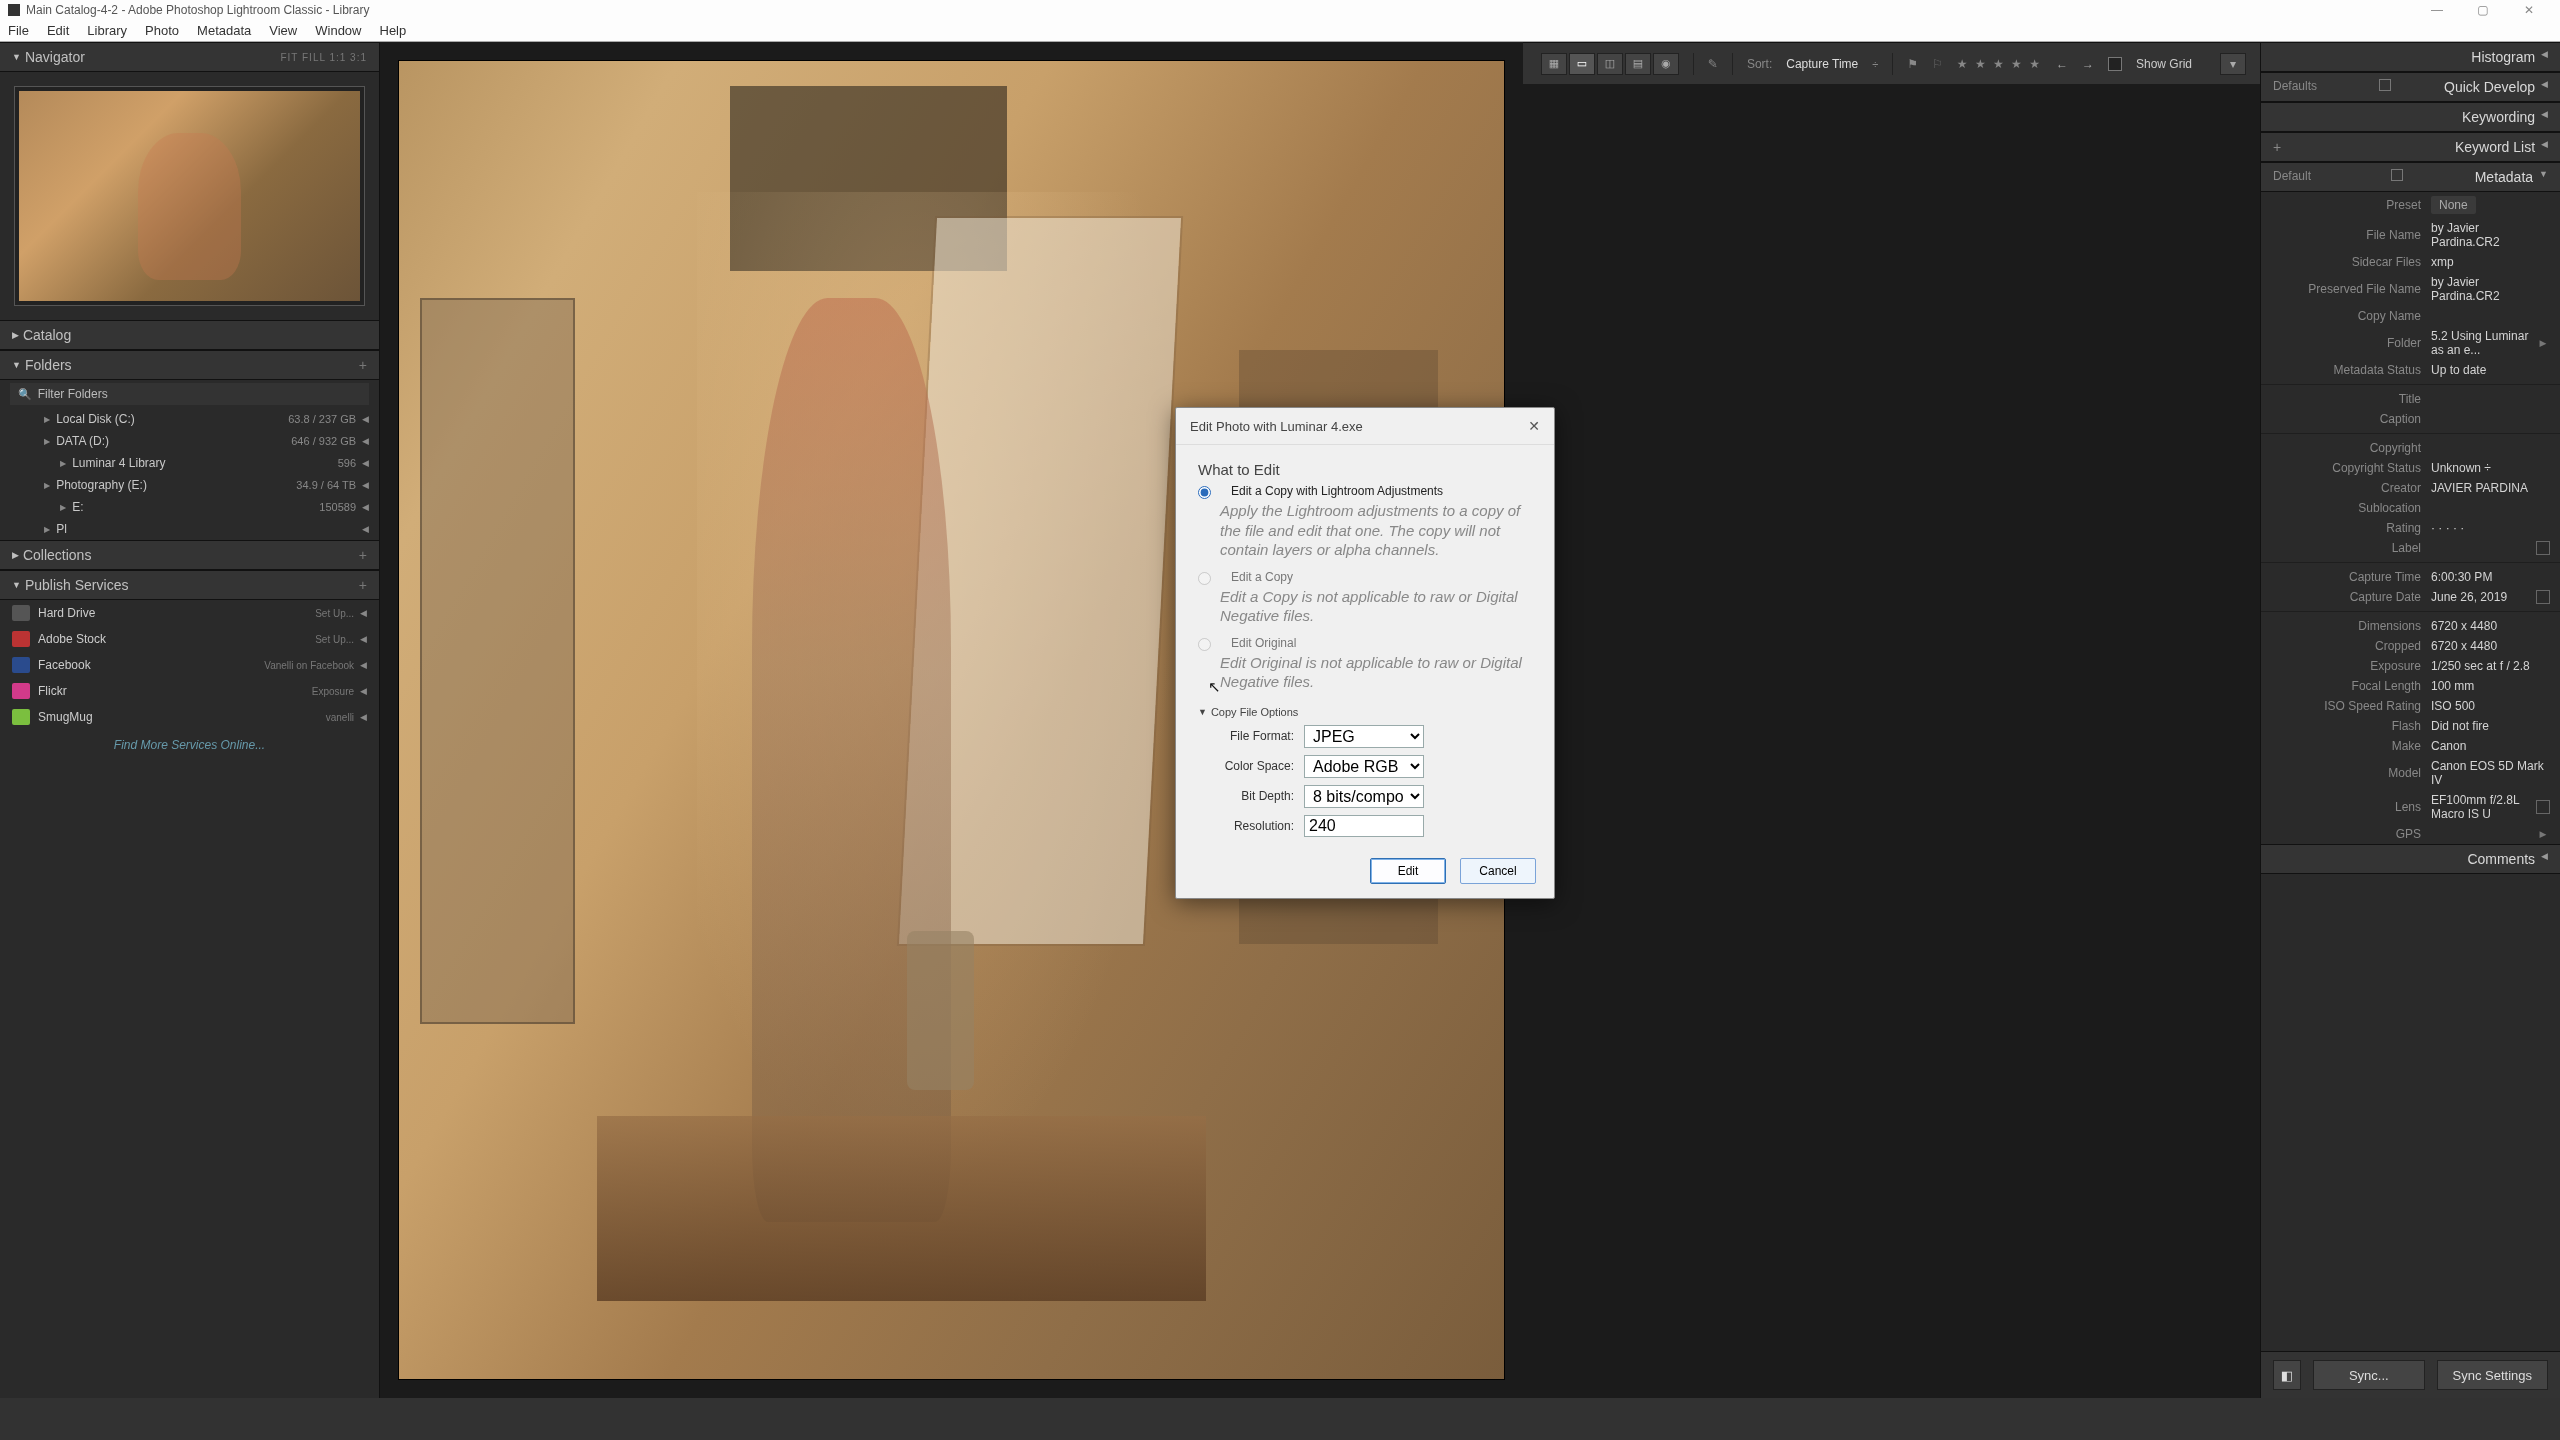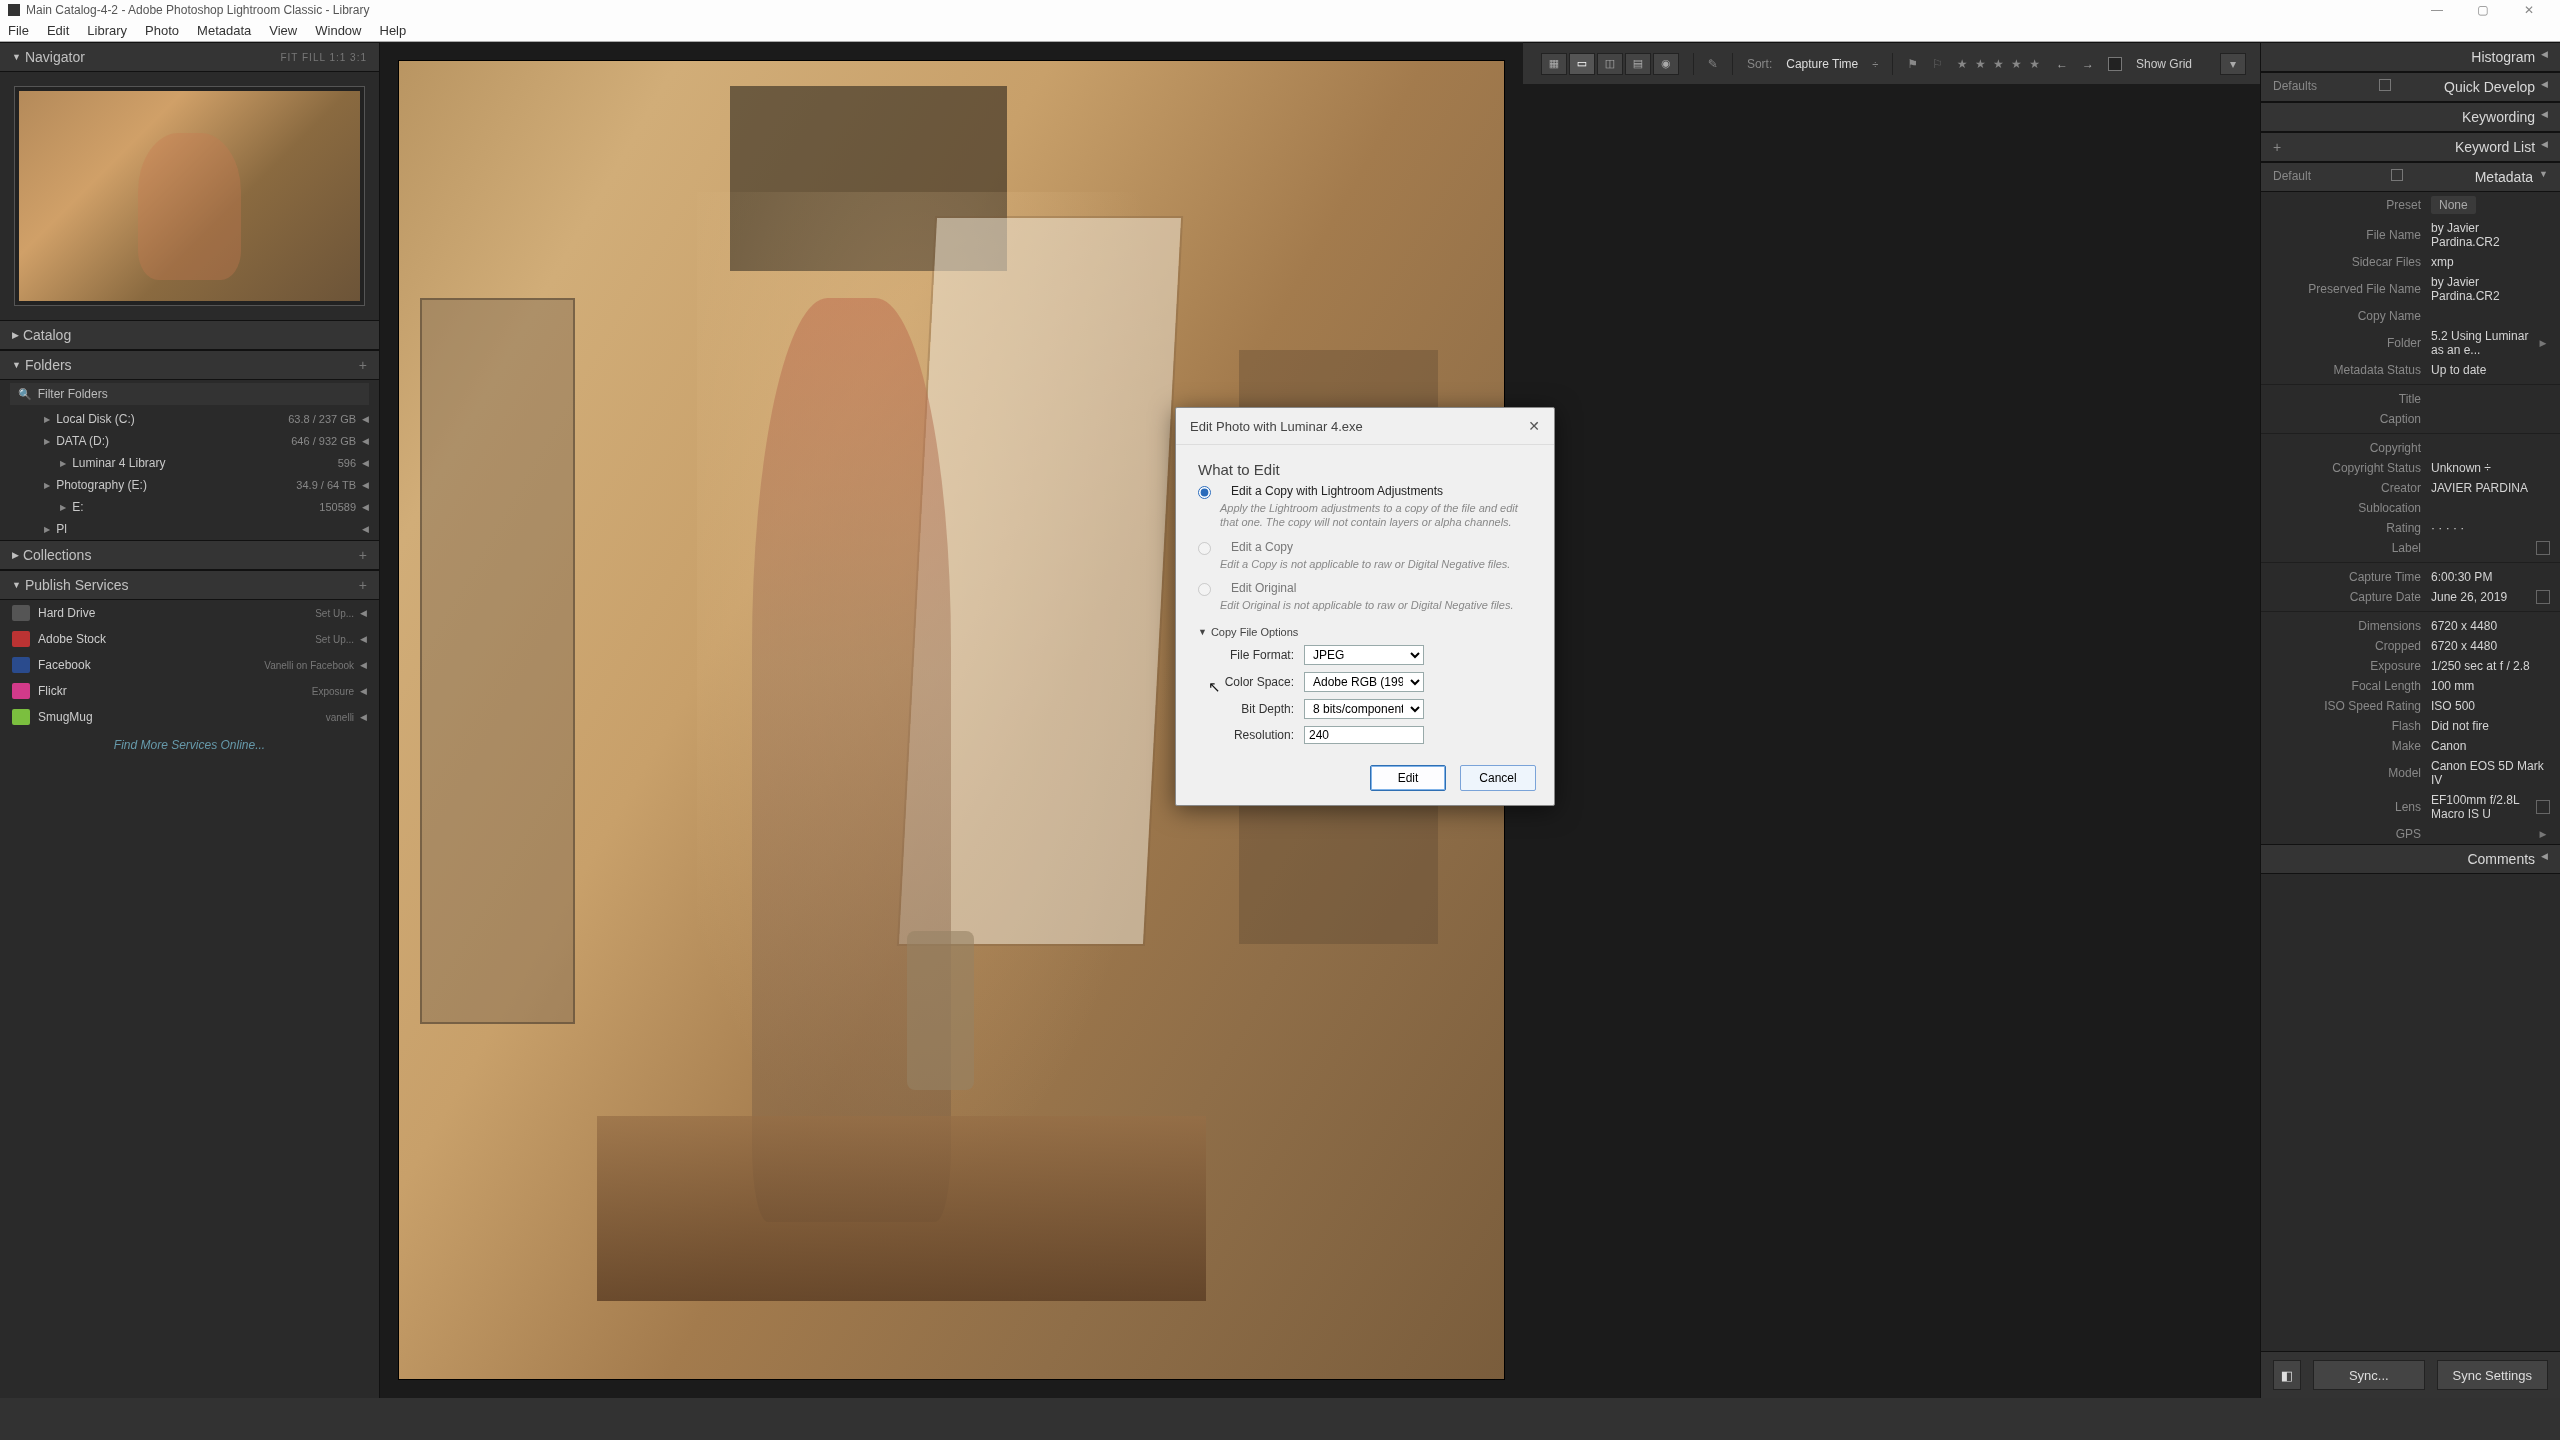--- a/index.html
+++ b/index.html
@@ -54,27 +54,27 @@
 
 
 .dialog { position:absolute; left:795px; top:365px; width:380px; background:#f0f0f0; color:#222; border:1px solid #888; box-shadow:0 4px 24px rgba(0,0,0,.5); border-radius:2px;}
 .dlg-title { padding:10px 14px; font-size:13px; color:#444; display:flex; align-items:center; border-bottom:1px solid #ddd;}
 .dlg-title .x { margin-left:auto; color:#555; font-size:14px; cursor:pointer;}
 .dlg-body { padding:12px 22px 2px 22px; font-size:12px;}
 .grp-caption{ color:#444; font-size:15px; margin:4px 0 6px 0;}
 .radio-row { display:flex; align-items:flex-start; gap:20px; margin:6px 0 2px 0;}
 .radio-row input { margin-top:2px; accent-color:#2a6bbb;}
 .radio-label { font-size:12px; color:#222; }
-.radio-desc { color:#888; font-size:11px; font-style:italic; margin:2px 0 10px 22px; line-height:1.3;}
+.radio-desc { color:#888; font-size:15px; font-style:italic; margin:2px 0 10px 22px; line-height:1.3;}
 .disabled .radio-label{ color:#777;}
 .section-hdr{ display:flex; align-items:center; gap:4px; font-size:11px; color:#444; margin:14px 0 6px 0;}
 .section-hdr .tri3{ font-size:9px; }
 .opt-row{ display:flex; align-items:center; gap:10px; margin:7px 0; font-size:12px;}
 .opt-row .lbl{ width:96px; text-align:right; color:#333;}
-.opt-row select, .opt-row input[type=text]{ width:120px; font-size:12px; padding:1px 4px; border:1px solid #9aa; background:#fff;}
+.opt-row select, .opt-row input[type=text]{ width:120px; font-size:16px; padding:1px 4px; border:1px solid #9aa; background:#fff;}
 .dlg-btns{ padding:12px 18px 14px 18px; display:flex; justify-content:flex-end; gap:14px;}
 .dlg-btns button{ min-width:76px; padding:5px 10px; font-size:12px; border:1px solid #7aa3d8; background:#eef5fc; border-radius:2px; cursor:pointer;}
 .dlg-btns button.primary{ border-color:#2f6fb3; background:#fdfdff; box-shadow:0 0 0 1px #7fb2e8 inset;}
 .cursor { position:absolute; left:832px; top:640px; font-size:15px; color:#111; transform: translate(-4px,-4px); z-index: 50; pointer-events:none;}
 
 
 .rightpanel { width: 300px; background:#2a2a2a; border-left:1px solid #111; display:flex; flex-direction:column; overflow:hidden;}
 .rp-head { background:#343434; color:#d8d8d8; font-size:14px; padding:6px 12px; display:flex; align-items:flex-start; border-top:1px solid #111; border-bottom:1px solid #111;}
 .rp-head .arrow{ font-size:9px; color:#999; margin-left:6px;}
 .rp-head .lead { margin-right:auto; font-size:12px; color:#888;}

